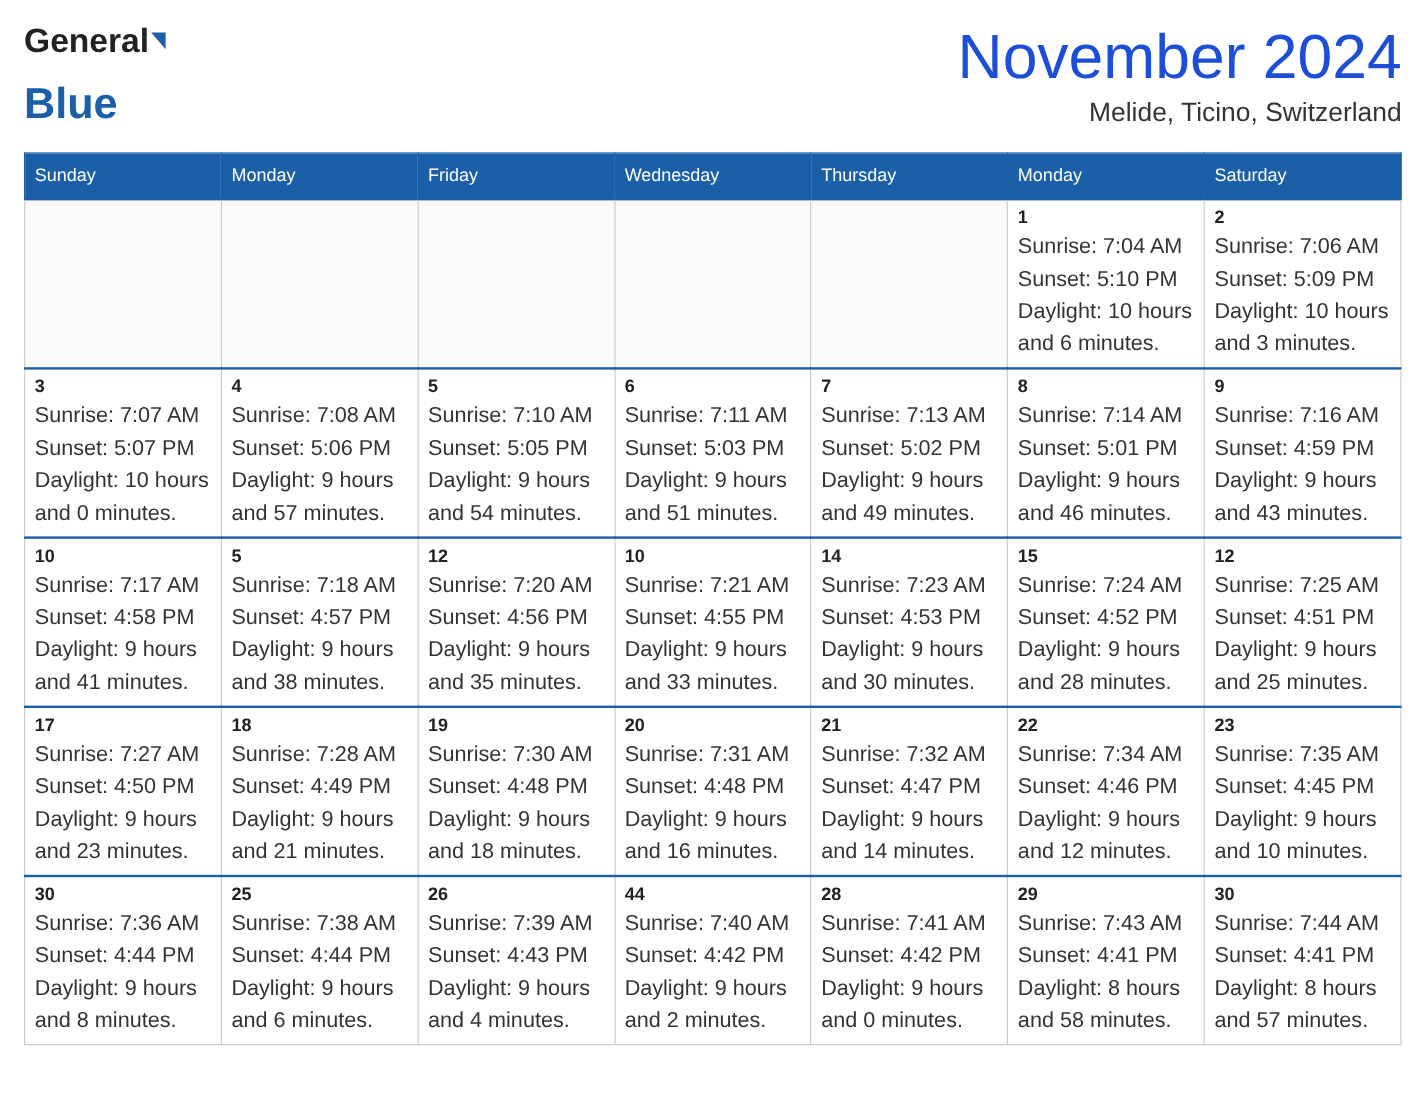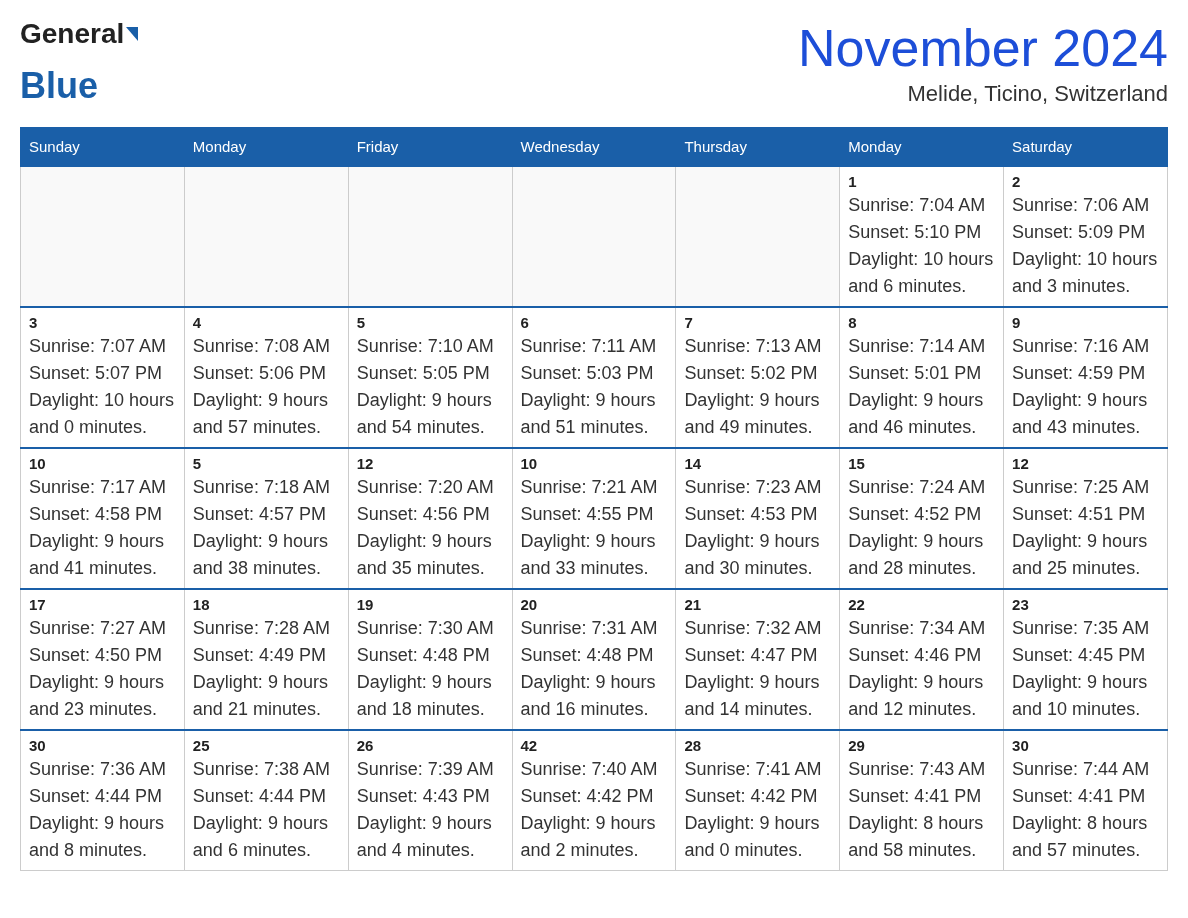--- a/index.html
+++ b/index.html
@@ -247,21 +247,21 @@
         </td>
         <td>
           <span class="day-num">25</span>
           <div class="sun-info">Sunrise: 7:38 AM<br>Sunset: 4:44 PM<br>Daylight: 9 hours and 6 minutes.</div>
         </td>
         <td>
           <span class="day-num">26</span>
           <div class="sun-info">Sunrise: 7:39 AM<br>Sunset: 4:43 PM<br>Daylight: 9 hours and 4 minutes.</div>
         </td>
         <td>
-          <span class="day-num">42</span>
+          <span class="day-num">44</span>
           <div class="sun-info">Sunrise: 7:40 AM<br>Sunset: 4:42 PM<br>Daylight: 9 hours and 2 minutes.</div>
         </td>
         <td>
           <span class="day-num">28</span>
           <div class="sun-info">Sunrise: 7:41 AM<br>Sunset: 4:42 PM<br>Daylight: 9 hours and 0 minutes.</div>
         </td>
         <td>
           <span class="day-num">29</span>
           <div class="sun-info">Sunrise: 7:43 AM<br>Sunset: 4:41 PM<br>Daylight: 8 hours and 58 minutes.</div>
         </td>

